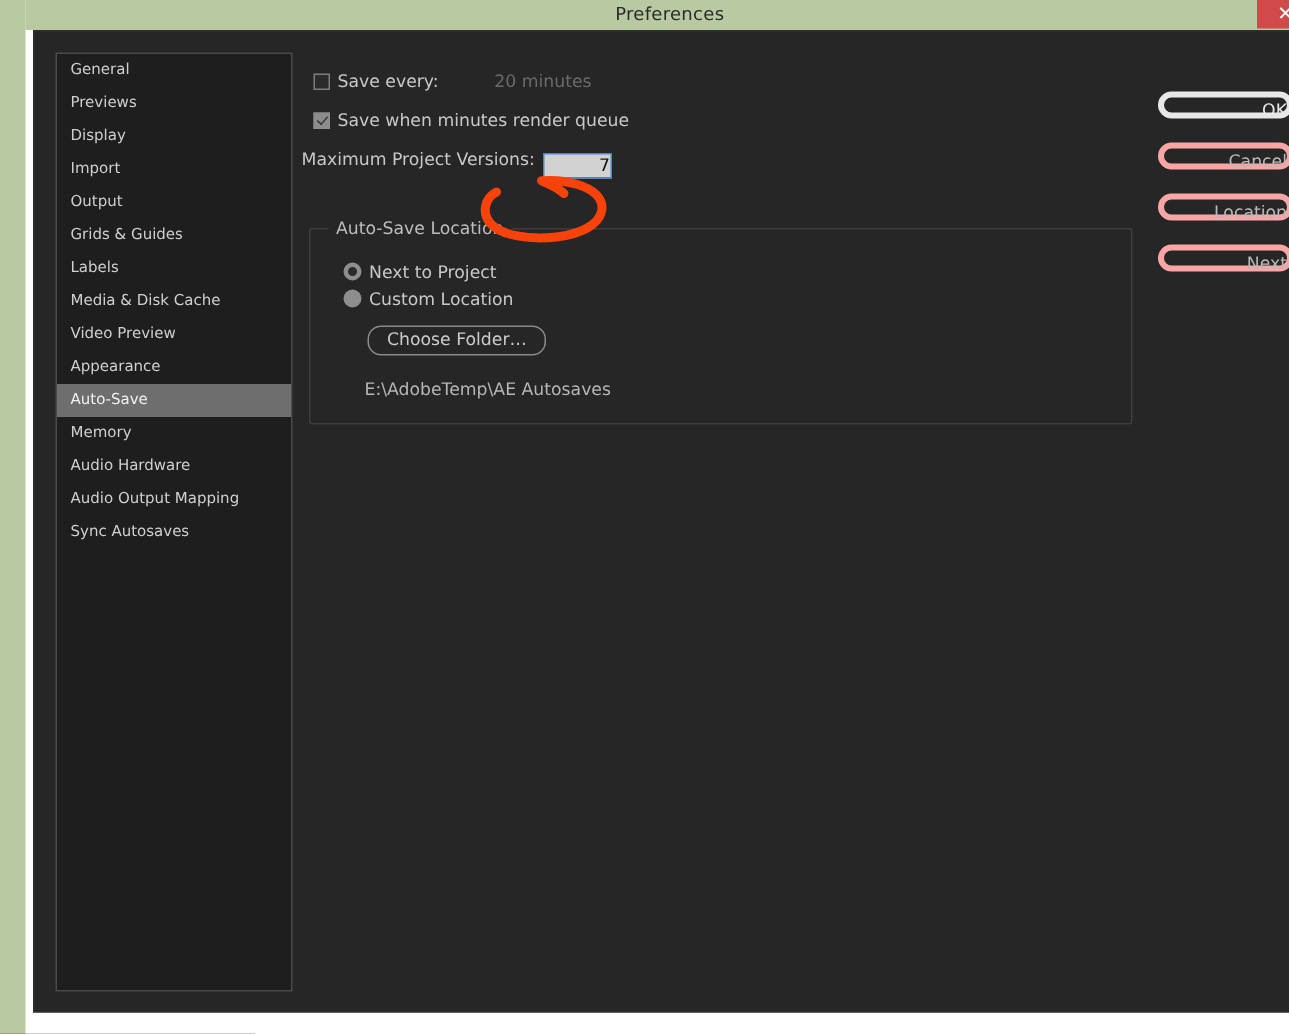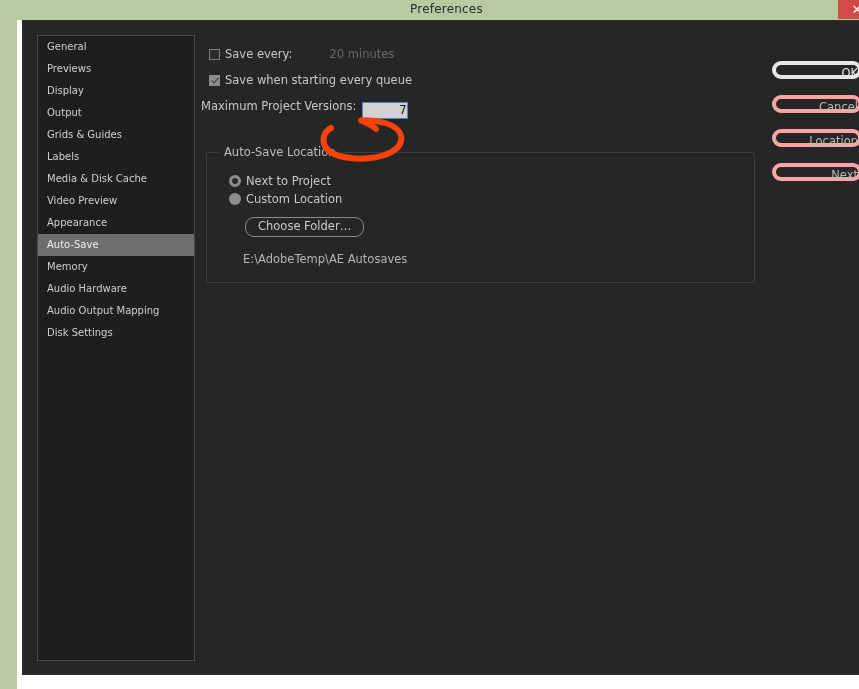--- a/index.html
+++ b/index.html
@@ -241,42 +241,43 @@
     <div id="title-text">Preferences</div>
     <div id="close-button">✕</div>
   </div>
 
   <div id="dialog-body">
 
     <div id="sidebar">
         <div class="sidebar-item">General</div>
         <div class="sidebar-item">Previews</div>
         <div class="sidebar-item">Display</div>
+        <div class="sidebar-item">Import</div>
         <div class="sidebar-item">Output</div>
         <div class="sidebar-item">Grids &amp; Guides</div>
         <div class="sidebar-item">Labels</div>
         <div class="sidebar-item">Media &amp; Disk Cache</div>
         <div class="sidebar-item">Video Preview</div>
         <div class="sidebar-item">Appearance</div>
         <div class="sidebar-item selected">Auto-Save</div>
         <div class="sidebar-item">Memory</div>
         <div class="sidebar-item">Audio Hardware</div>
         <div class="sidebar-item">Audio Output Mapping</div>
-        <div class="sidebar-item">Disk Settings</div>
+        <div class="sidebar-item">Sync Autosaves</div>
       </div>
 
     <div id="main">
 
       <div class="row" style="left:6px; top:8px;">
         <span class="cbox"></span><span class="lbl">Save every:</span>
         <span class="lbl dim" style="margin-left:32px;">20 minutes</span>
       </div>
 
       <div class="row" style="left:6px; top:34px;">
-        <span class="cbox checked"></span><span class="lbl">Save when starting every queue</span>
+        <span class="cbox checked"></span><span class="lbl">Save when minutes render queue</span>
       </div>
 
       <div class="row" style="left:-2px; top:60px;">
         <span class="lbl">Maximum Project Versions:</span>
         <span class="numfield">7</span>
       </div>
 
       <div id="groupbox">
         <div id="groupbox-label">Auto-Save Location</div>
 

